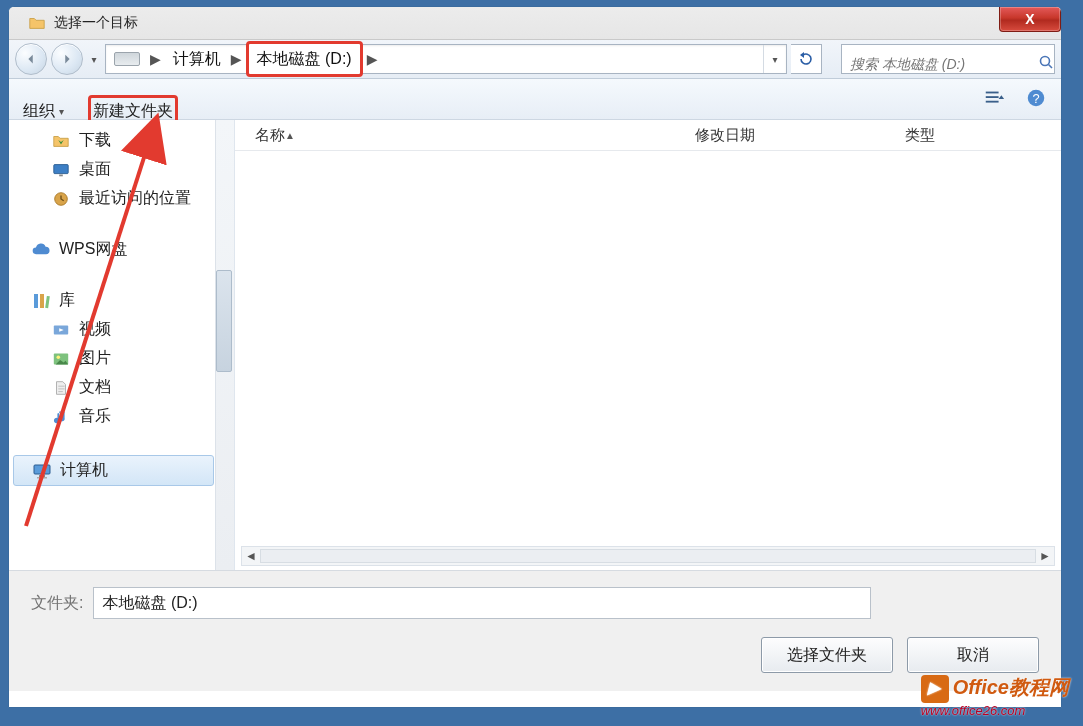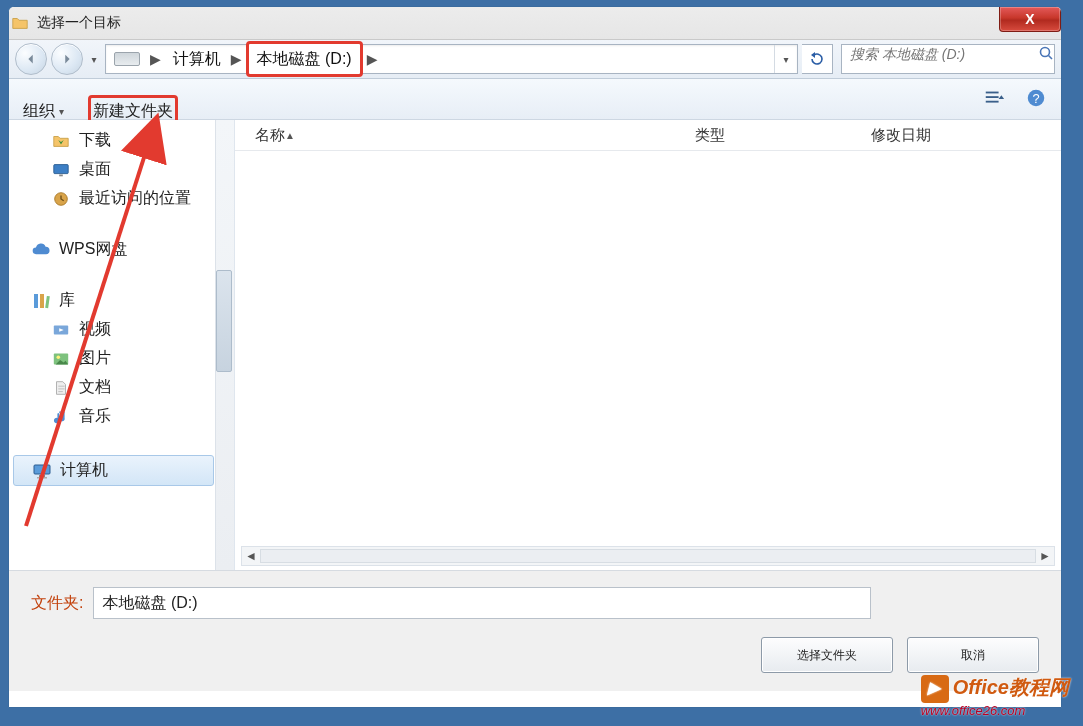--- a/index.html
+++ b/index.html
@@ -26,21 +26,21 @@
     overflow: hidden;
   }
 
   
   .titlebar {
     height: 32px;
     background: linear-gradient(#ececec,#e6e6e6);
     border-bottom: 1px solid #c9c9c9;
     display: flex;
     align-items: center;
-    padding: 0 2px;
+    padding: 0 19px;
     position: relative;
   }
   .titlebar .folder-ico {
     width: 18px; height: 18px;
     margin-right: 8px;
   }
   .titlebar .title { font-size: 14px; color:#222; }
   .close-btn {
     position: absolute;
     right: 0; top: 0;
@@ -116,24 +116,24 @@
   }
   .refresh {
     width: 30px; height: 28px;
     border:1px solid #a8b4c2; border-left:none;
     background:#fff;
     display:flex; align-items:center; justify-content:center;
     color:#2b5ea6;
   }
   .searchbox {
     width: 200px; height: 28px;
-    margin-left: 4px;
+    margin-left: 15px;
     border:1px solid #a8b4c2;
     background:#fff;
-    display:flex; align-items:flex-start;
+    display:flex; align-items:flex-end;
     padding:0 6px;
     font-style: italic;
     color:#8a98a8;
     gap:4px;
   }
   .searchbox input {
     flex:1; border:none; outline:none;
     font-style: italic; color:#8a98a8;
     font-size:14px;
     font-family: inherit;
@@ -246,39 +246,39 @@
   
   .footer {
     padding: 16px 22px 18px 22px;
     background:#f0f0f0;
     border-top:1px solid #d6dbe1;
   }
   .path-row {
     display:flex; align-items:center; gap:10px;
     margin-bottom:18px;
   }
-  .path-row .lbl { font-size:16px; color:#c2410c; }
+  .path-row .lbl { font-size:16px; color:#737373; }
   .path-input {
     flex:1; max-width: 760px;
     height:30px;
     border:1px solid #b9c1ca;
     background:#fff;
     padding:0 8px;
     font-size:16px; color:#222;
     font-family:inherit;
   }
   .btn-row {
     display:flex; justify-content:flex-end; gap:14px;
   }
   .btn {
     min-width:130px; height:34px;
     border:1px solid #8d9aa8;
     background:linear-gradient(#fdfdfe,#e7ebef);
     border-radius:3px;
-    font-size:12px; color:#222;
+    font-size:16px; color:#222;
     display:flex; align-items:center; justify-content:center;
     box-shadow:inset 0 0 0 1px #fff;
   }
 
   
   .arrow-annot {
     position:absolute;
     left:16px; top:108px;
     width:220px; height:430px;
     pointer-events:none;
@@ -500,22 +500,22 @@
 
       <div class="gap"></div>
     </div>
 
     <div class="content">
       <div class="col-headers">
         <div class="col c1">
           <span>名称</span>
           <span class="chev-sm">▲</span>
         </div>
+        <div class="col c2"><span>修改日期</span></div>
         <div class="col c3"><span>类型</span></div>
-        <div class="col c2"><span>修改日期</span></div>
       </div>
 
       <div class="hscroll">
         <div class="arr">◄</div>
         <div class="track"></div>
         <div class="arr">►</div>
       </div>
     </div>
   </div>
 

